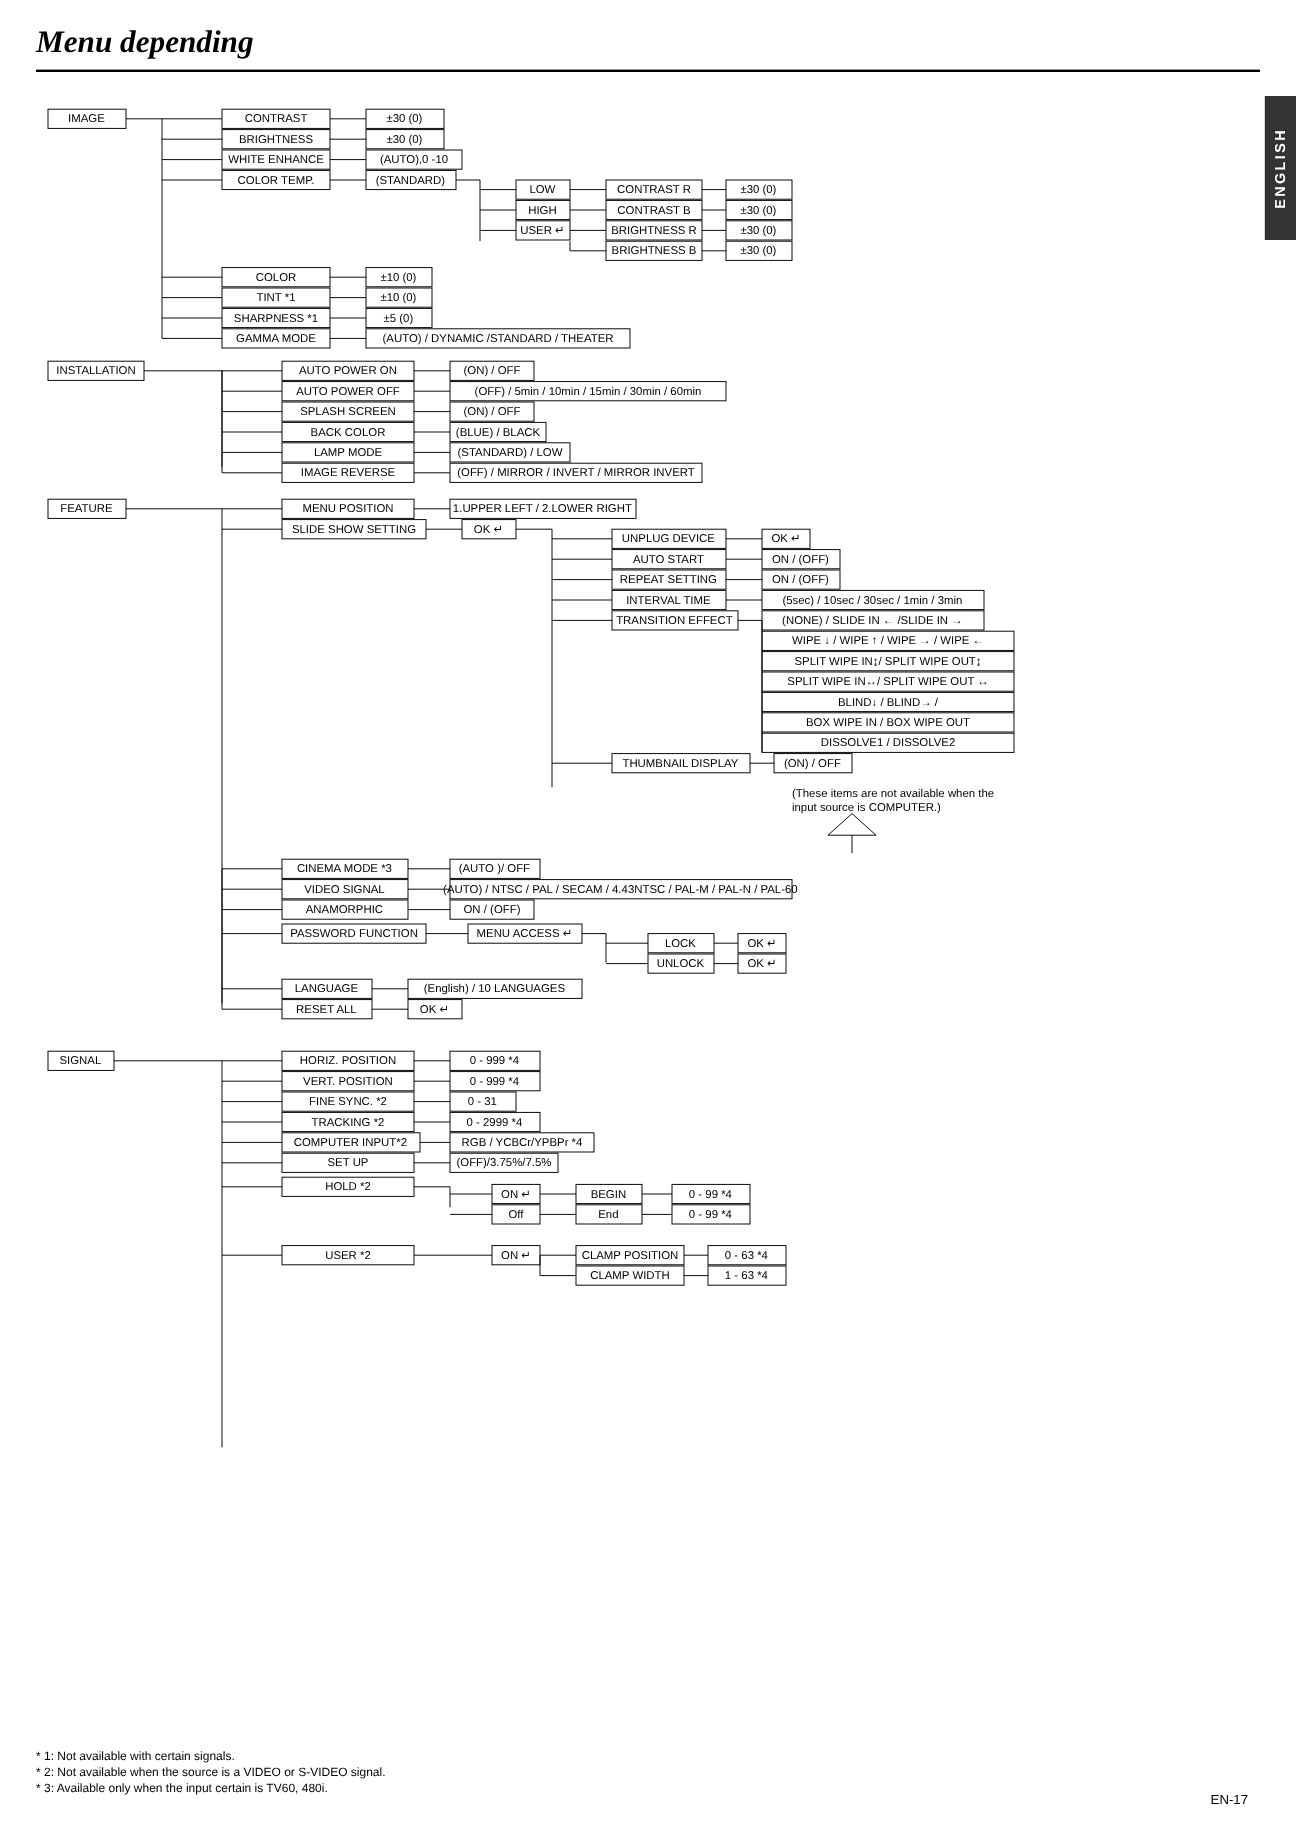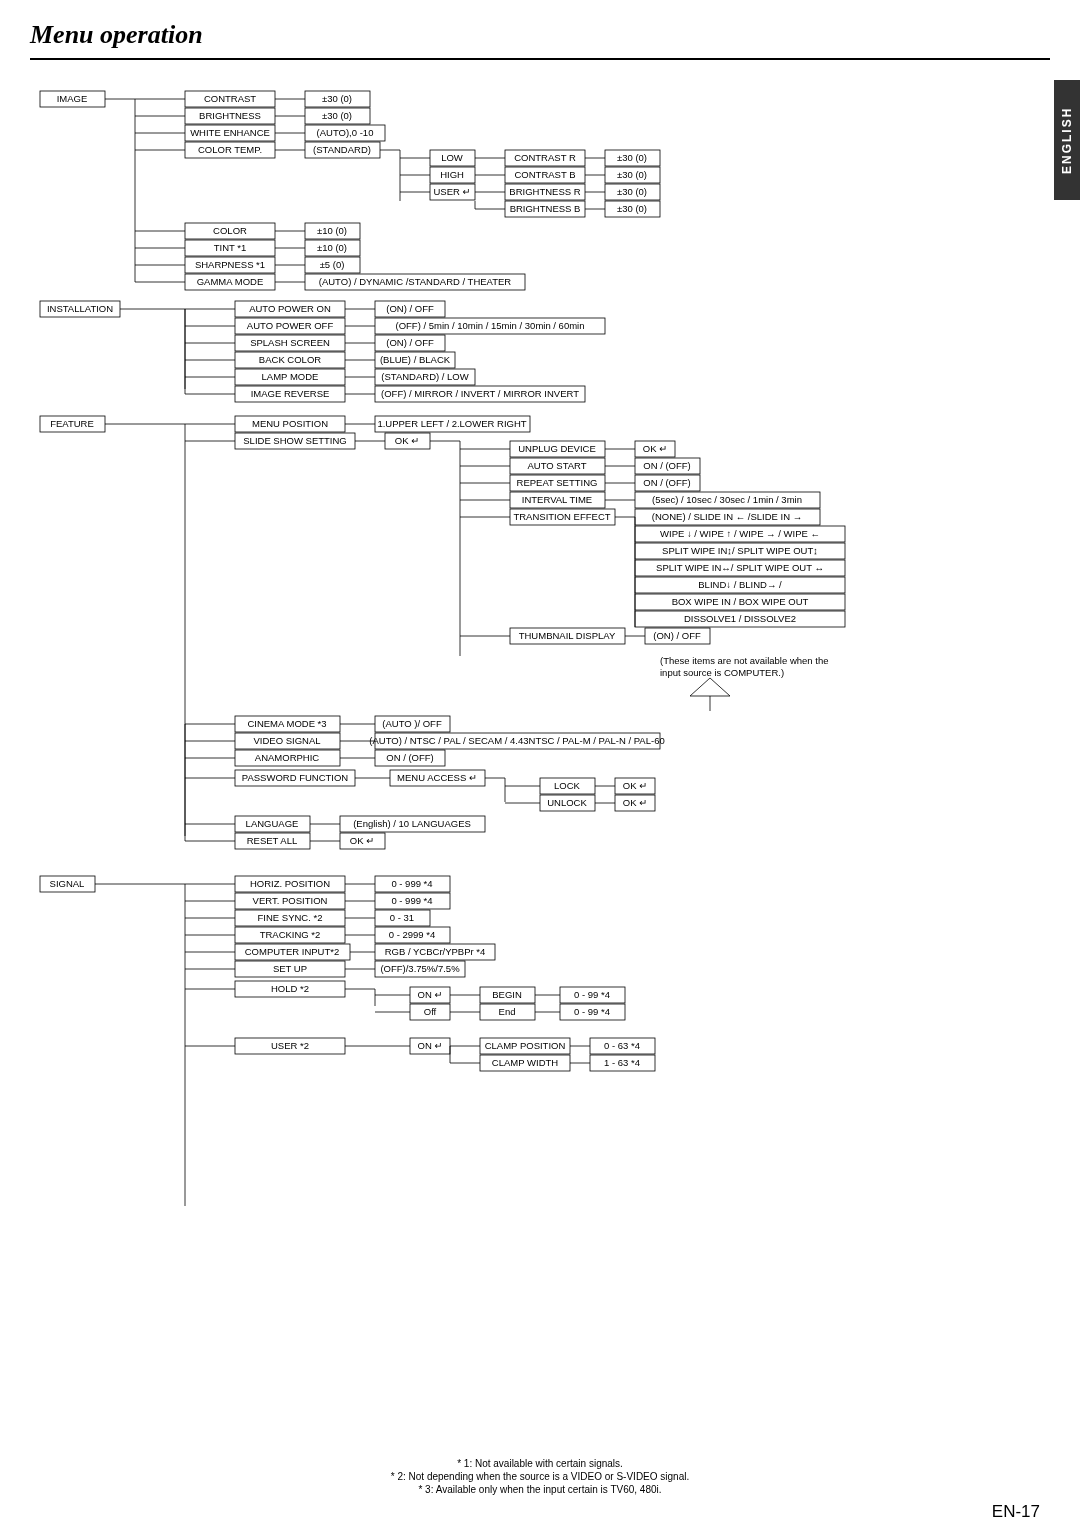--- a/index.html
+++ b/index.html
@@ -43,27 +43,26 @@
       justify-content: center;
     }
 
     
     .footnotes {
       margin-top: 20px;
       font-size: 10px;
     }
     .footnotes p {
       margin: 2px 0;
-      text-align: center;
     }
     .page-num {
       position: absolute;
-      bottom: 4px;
+      bottom: 20px;
       right: 40px;
-      font-size: 17px;
+      font-size: 11px;
       margin-left: 26px;
     }
 
     
     .diagram {
       position: relative;
       margin-top: 5px;
     }
 
     
@@ -78,21 +77,21 @@
     }
     svg line {
       stroke: black;
       stroke-width: 0.8;
     }
   </style>
 </head>
 <body>
 
 <div>
-  <h1>Menu operation</h1>
+  <h1>Menu depending</h1>
   <div class="divider"></div>
 </div>
 
 <div class="english-tab">
   <span>ENGLISH</span>
 </div>
 
 <div class="diagram">
 <svg width="970" height="1360" xmlns="http://www.w3.org/2000/svg">
   <defs>
@@ -517,17 +516,17 @@
   <rect x="560" y="979" width="65" height="16"></rect>
   <text x="592" y="990" text-anchor="middle">1 - 63      *4</text>
 
   <line x1="420" y1="970" x2="420" y2="987"></line>
 
 </svg>
 </div>
 
 <div class="footnotes">
   <p>* 1: Not available with certain signals.</p>
-  <p>* 2: Not depending when the source is a VIDEO or S-VIDEO signal.</p>
+  <p>* 2: Not available when the source is a VIDEO or S-VIDEO signal.</p>
   <p>* 3: Available only when the input certain is TV60, 480i.</p>
 </div>
 
 <div class="page-num">EN-17</div>
 
 </body></html>

